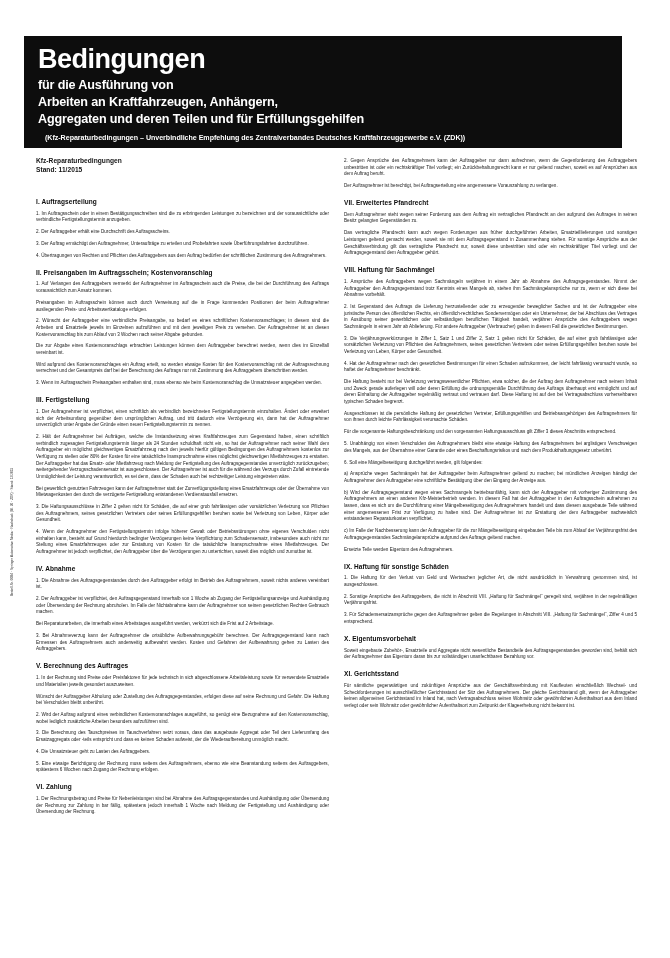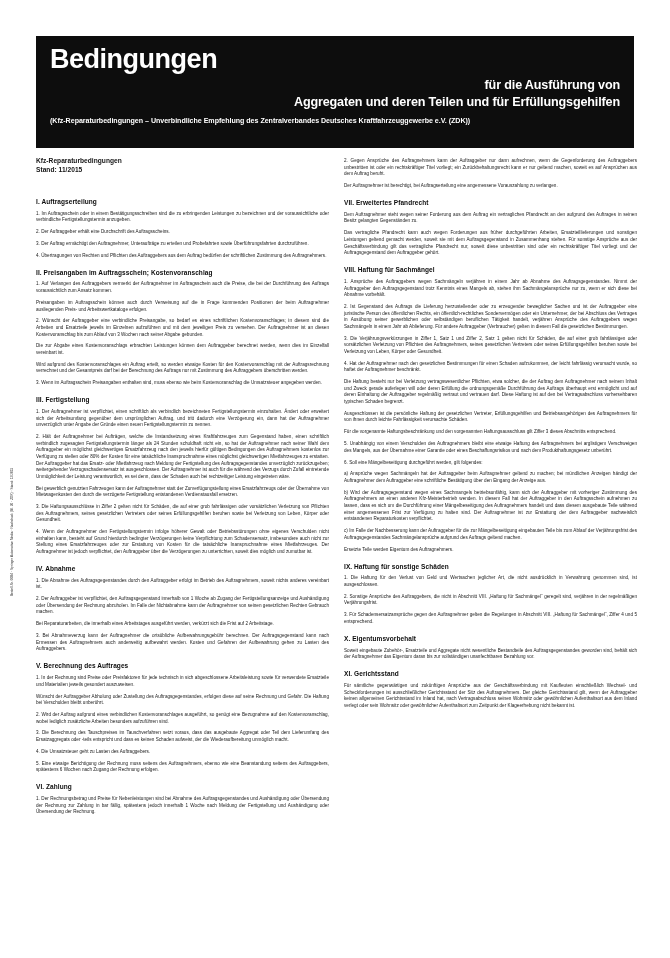--- a/index.html
+++ b/index.html
@@ -38,21 +38,21 @@
     line-height: 5.4px;
     letter-spacing: 0.02em;
     color: #2b2b2b;
     white-space: nowrap;
     overflow: hidden;
   }
 
   
   .masthead {
     position: absolute;
-    left: 36px;
+    left: 24px;
     top: 36px;
     width: 598px;
     height: 112px;
     background: #0d0d0d;
     color: #ffffff;
     box-sizing: border-box;
     padding: 9px 14px 0 14px;
   }
   .masthead .title {
     font-size: 27px;
@@ -60,27 +60,26 @@
     letter-spacing: -0.018em;
     line-height: 1.06;
     margin: 0 0 3px 0;
   }
   .masthead .sub {
     font-size: 12.6px;
     font-weight: bold;
     line-height: 1.365;
     letter-spacing: -0.012em;
     margin: 0;
-    text-align: right;
   }
   .masthead .note {
     font-size: 7.1px;
     font-weight: bold;
     letter-spacing: -0.004em;
-    margin: 6px 0 0 0;
+    margin: 6px 0 0 7px;
     line-height: 1.2;
   }
 
   
   .docid {
     position: absolute;
     left: 36px;
     top: 156px;
     font-size: 6.6px;
     font-weight: bold;
@@ -120,20 +119,21 @@
 <body>
 
 <div class="page">
 
   <div class="imprint">Bestell-Nr. 0084 · Springer Automotive Media · Nachdruck (Bl. 20 · ZDK) · Stand: 12/2015</div>
 
   <div class="masthead">
     <div class="title">Bedingungen</div>
     <div class="sub">
       <div>für die Ausführung von</div>
+      <div>Arbeiten an Kraftfahrzeugen, Anhängern,</div>
       <div>Aggregaten und deren Teilen und für Erfüllungsgehilfen</div>
     </div>
     <div class="note">(Kfz-Reparaturbedingungen – Unverbindliche Empfehlung des Zentralverbandes Deutsches Kraftfahrzeuggewerbe e.V. (ZDK))</div>
   </div>
 
   <div class="docid">
     <div>Kfz-Reparaturbedingungen</div>
     <div>Stand: 11/2015</div>
   </div>
 

